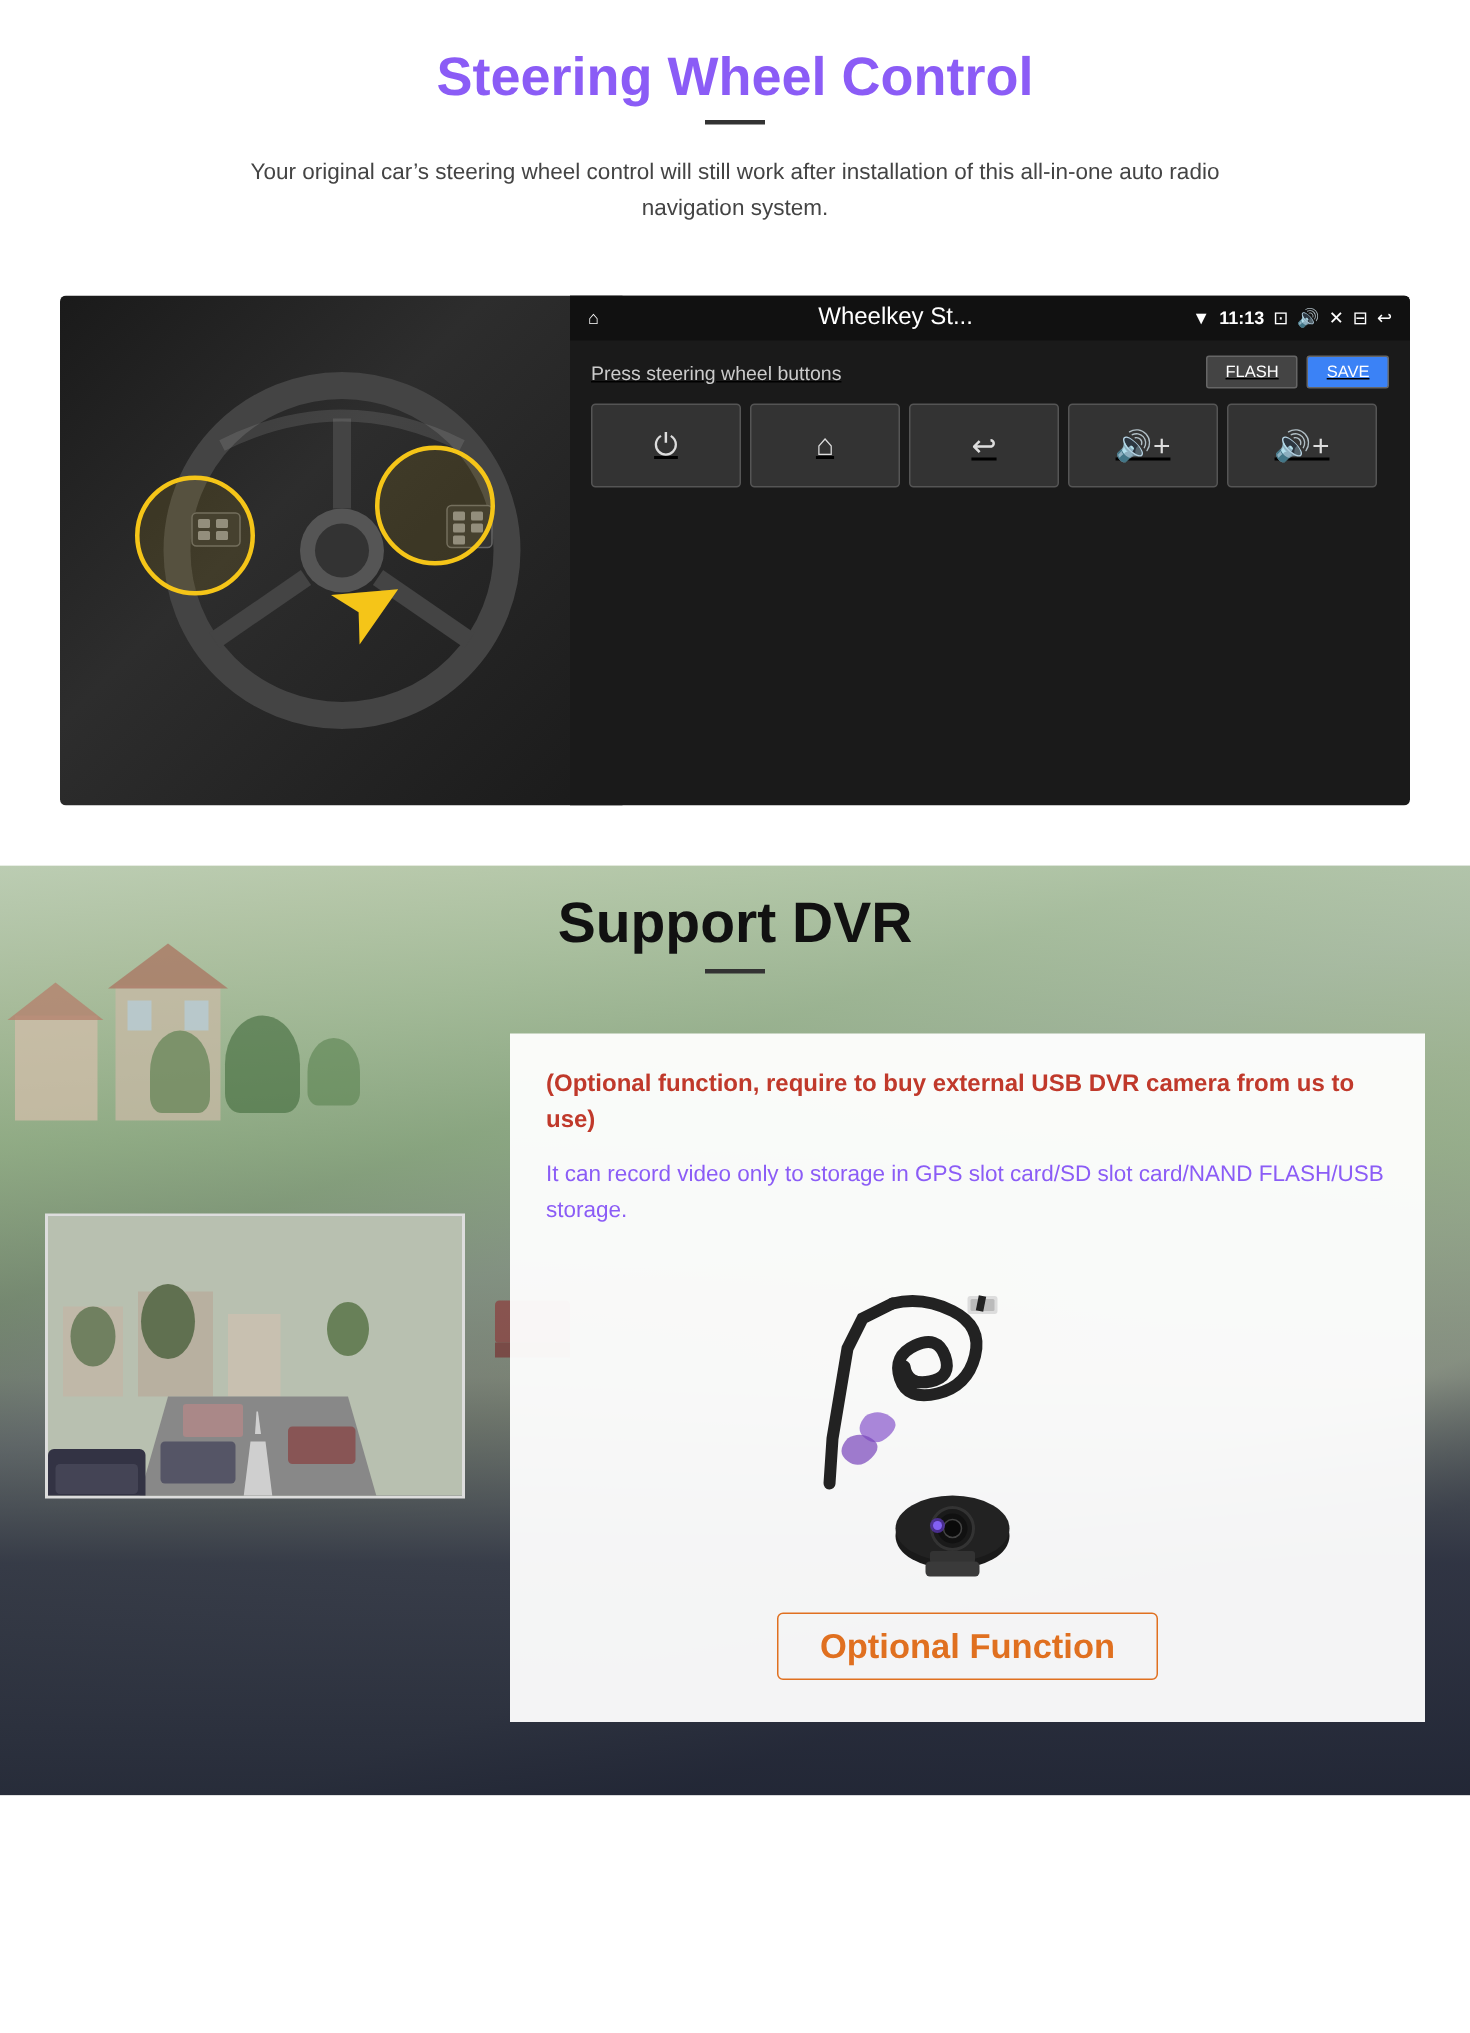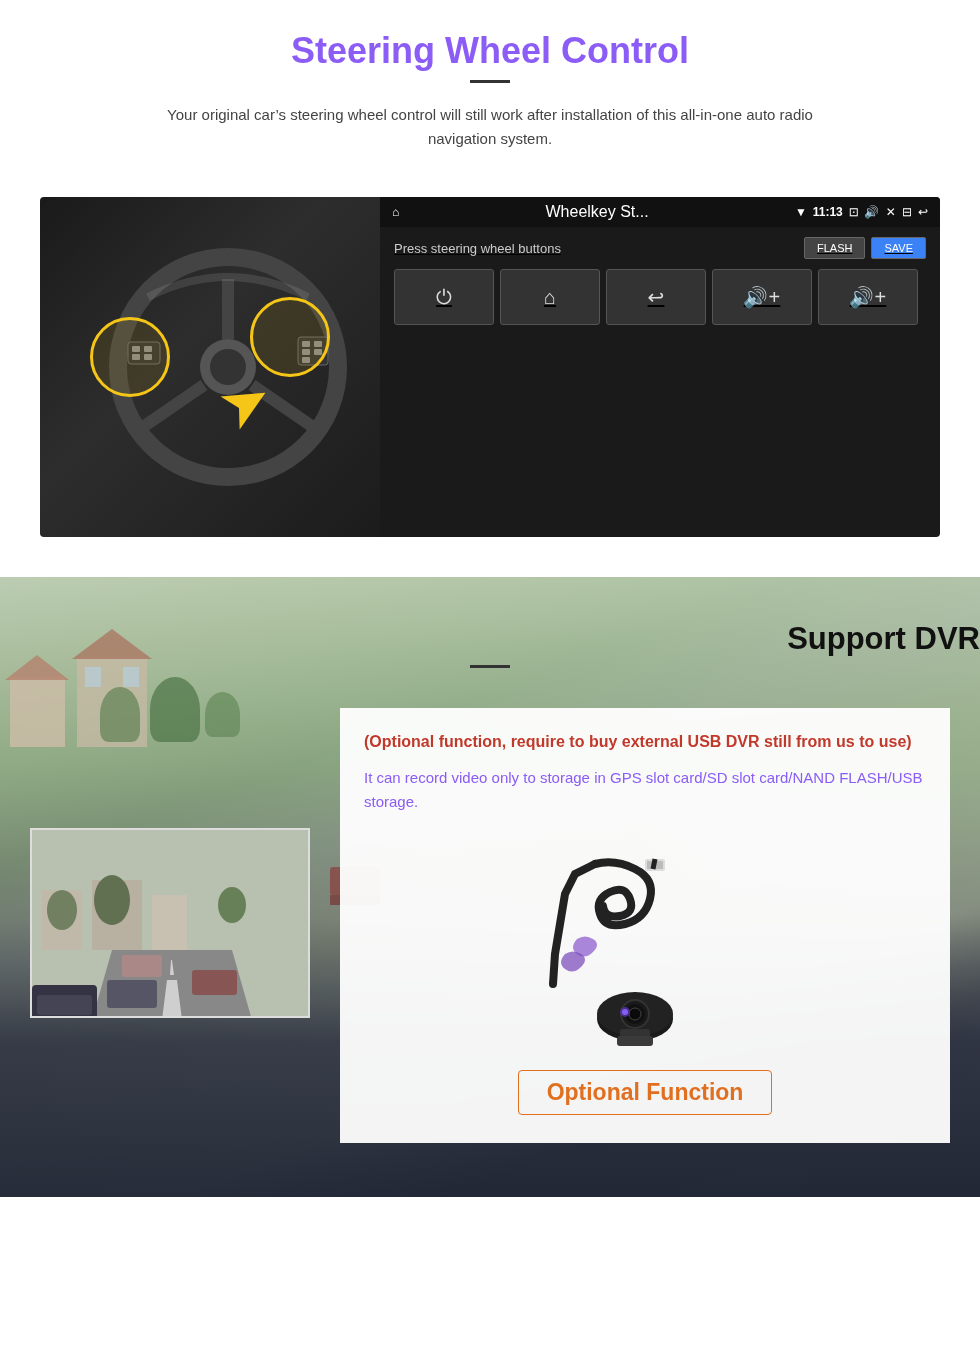--- a/index.html
+++ b/index.html
@@ -191,25 +191,25 @@
       background: 
         linear-gradient(to bottom, 
           rgba(180,200,170,0.8) 0%,
           rgba(130,160,120,0.7) 30%,
           rgba(80,90,80,0.6) 55%,
           rgba(40,45,60,0.9) 75%,
           rgba(30,35,50,0.95) 100%);
     }
 
     .dvr-title {
-      text-align: right;
-      font-size: 31px;
+      text-align: center;
+      font-size: 38px;
       font-weight: 900;
       color: #111;
-      padding-top: 44px;
+      padding-top: 18px;
       margin-bottom: 8px;
       position: relative;
       z-index: 5;
     }
     .dvr-title-divider {
       width: 40px;
       height: 3px;
       background: #333;
       margin: 0 auto 20px;
       position: relative;
@@ -441,21 +441,21 @@
           <rect x="160" y="140" width="45" height="25" rx="3" fill="#855"></rect>
           <rect x="90" y="125" width="40" height="22" rx="2" fill="#a88"></rect>
 
           <rect x="0" y="155" width="65" height="35" rx="4" fill="#334"></rect>
           <rect x="5" y="165" width="55" height="20" rx="3" fill="#445"></rect>
         </svg>
       </div>
     </div>
 
     <div class="dvr-info-card">
-      <p class="dvr-optional-note">(Optional function, require to buy external USB DVR still from us to use)</p>
+      <p class="dvr-optional-note">(Optional function, require to buy external USB DVR camera from us to use)</p>
       <p class="dvr-description">It can record video only to storage in GPS slot card/SD slot card/NAND FLASH/USB storage.</p>
 
       <div class="dvr-camera-img">
         <svg width="280" height="210" viewBox="0 0 280 210">
 
           <path d="M90,20 Q110,15 130,25 Q150,35 145,55 Q140,75 120,80 Q100,85 95,70 Q90,55 105,48 Q120,41 125,55 Q130,69 115,72 Q100,75 98,62" fill="none" stroke="#222" stroke-width="8" stroke-linecap="round"></path>
 
           <path d="M90,20 L70,30 L60,50 L55,80 L50,110 L48,140" fill="none" stroke="#222" stroke-width="8" stroke-linecap="round"></path>
 
           <path d="M72,95 Q80,90 88,95 Q96,100 88,108 Q80,116 72,110 Q64,104 72,95" fill="#8855cc" opacity="0.7"></path>

